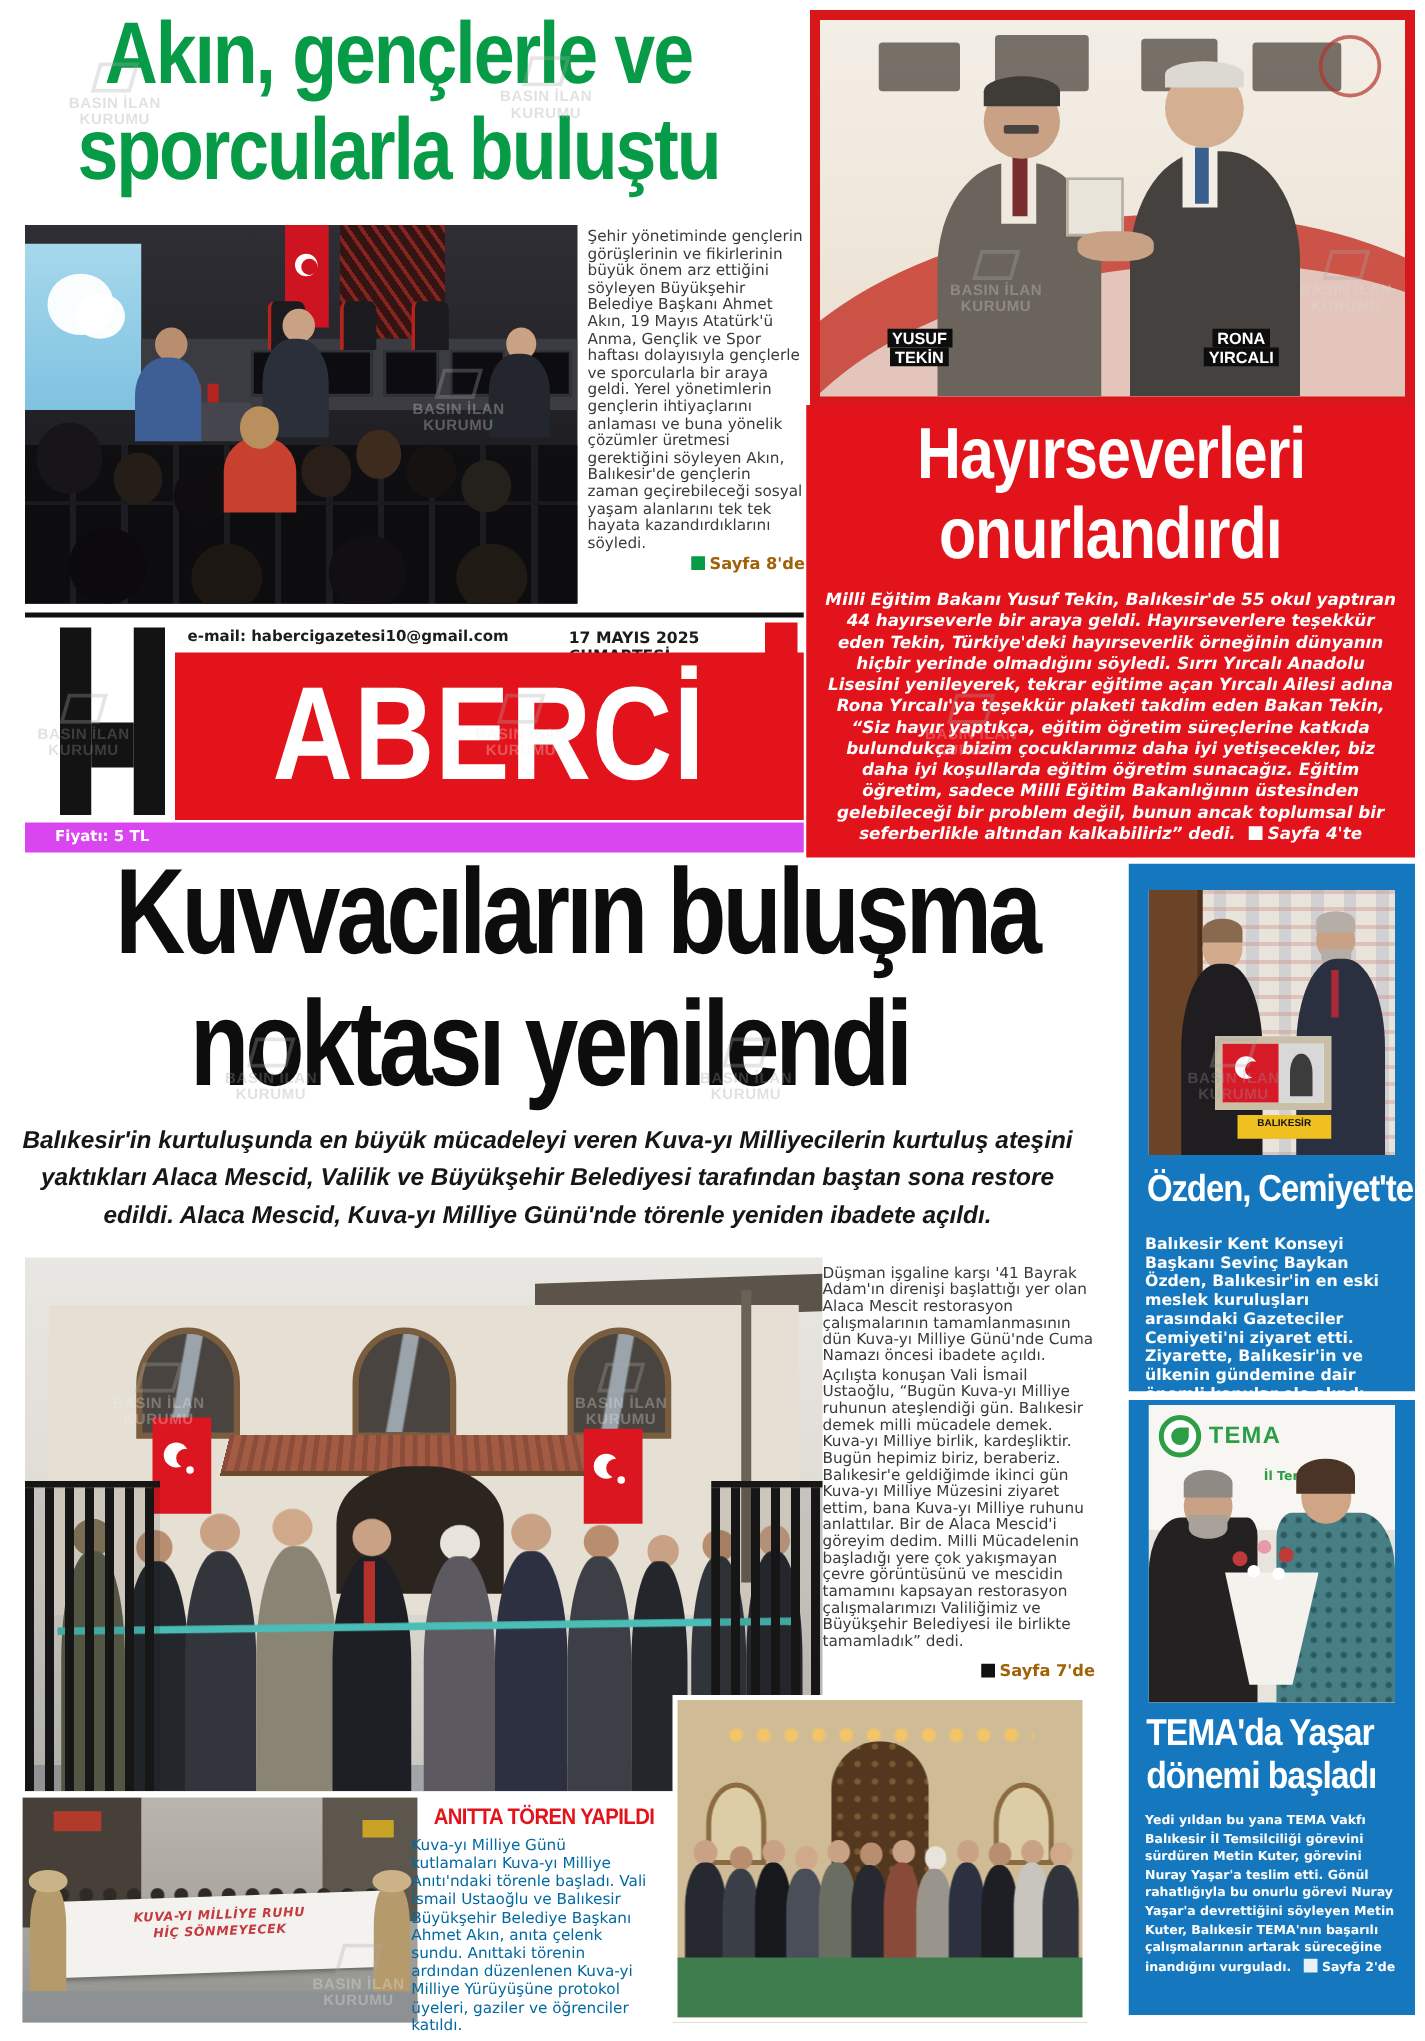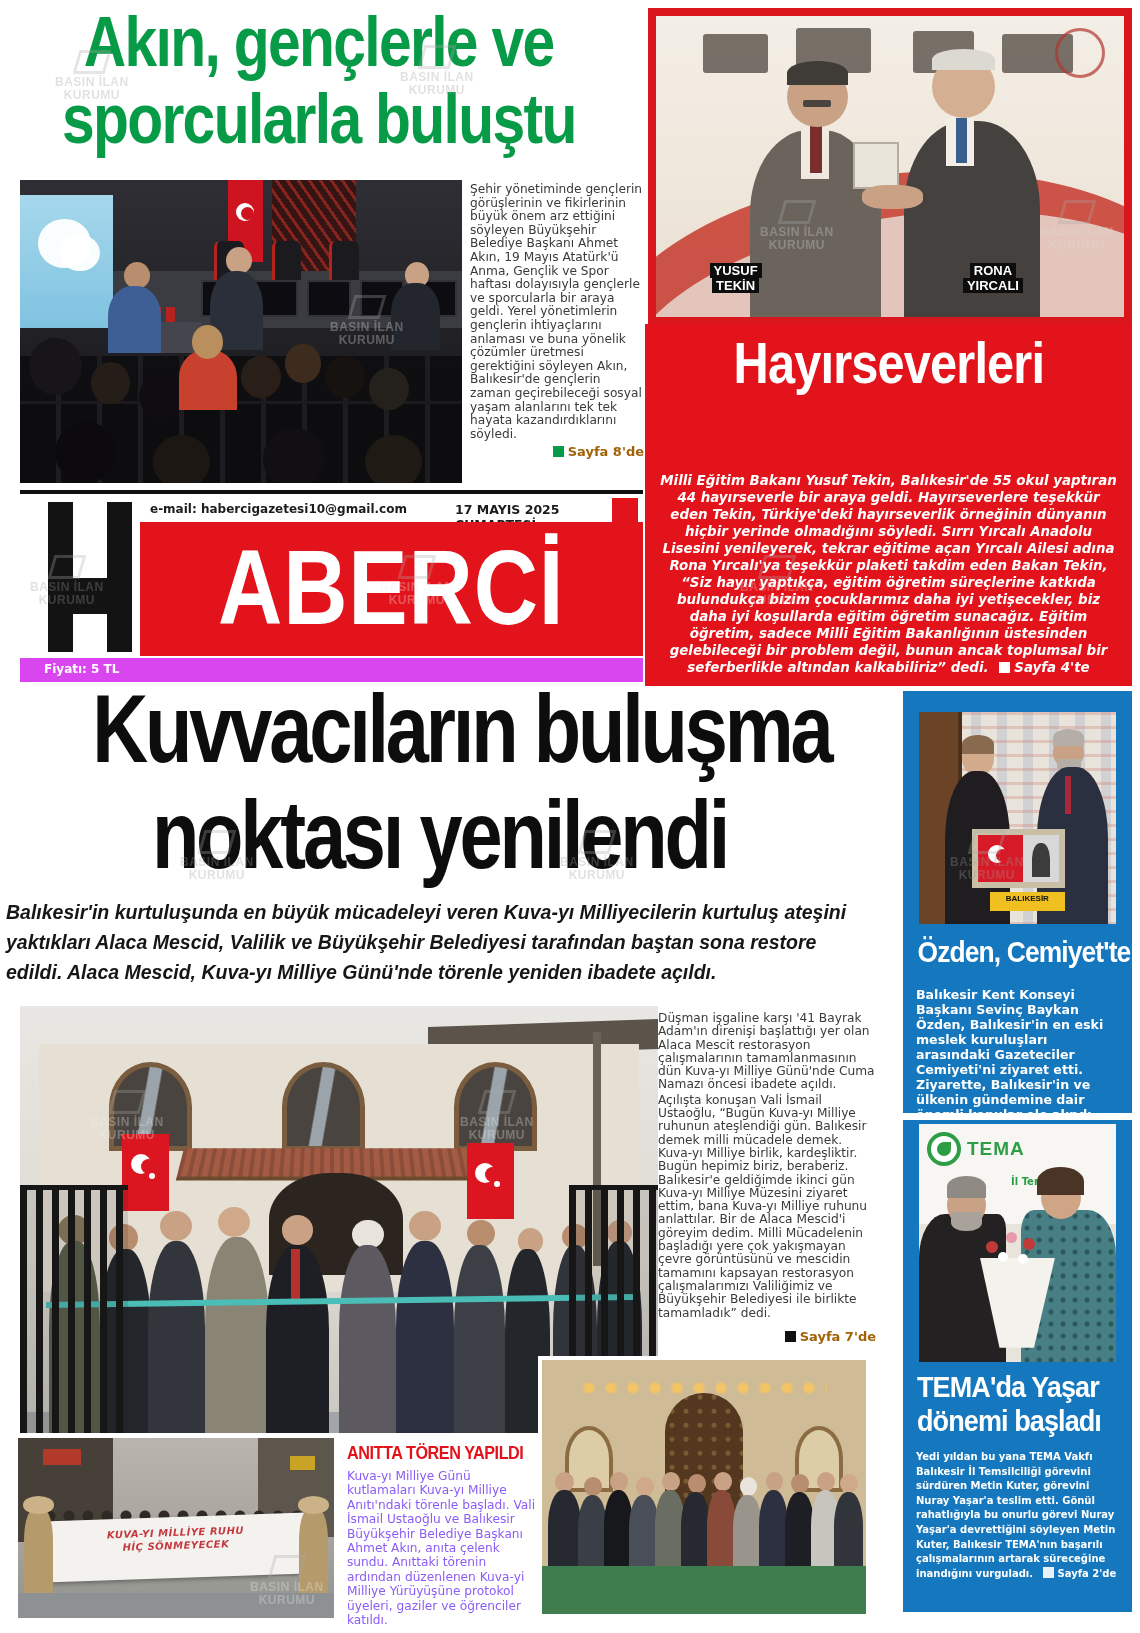--- a/index.html
+++ b/index.html
@@ -68,21 +68,21 @@
   .red-mod .h1{position:absolute;left:0;top:8px;width:100%;text-align:center;
                font:bold 58px/62px "Liberation Sans",sans-serif;letter-spacing:-1px;}
   .red-mod .h2{position:absolute;left:0;top:72px;width:100%;text-align:center;
                font:bold 58px/62px "Liberation Sans",sans-serif;letter-spacing:-1px;}
   .red-mod .body{position:absolute;left:12px;top:148px;width:463px;text-align:center;
                  font:bold italic 13.4px/17px "DejaVu Sans",sans-serif;}
 
   
   .main-head{left:0;top:676px;width:878px;text-align:center;color:#0d0d0d;
              font:bold 97px/106px "Liberation Sans",sans-serif;letter-spacing:-4px;}
-  .deck{left:6px;top:897px;width:864px;color:#161616;
+  .deck{left:6px;top:897px;width:864px;text-align:center;color:#161616;
         font:italic 19.5px/30px "Liberation Sans",sans-serif;font-weight:600;}
 
   
   .mosque{left:20px;top:1006px;width:638px;height:427px;background:linear-gradient(180deg,#e9e7e3 0%,#ddd9d2 60%,#c8c6c1 100%);}
   .mosque .roof{position:absolute;right:0;top:4%;width:36%;height:7%;background:#5c544a;transform:skewY(-2deg);}
   .mosque .wall{position:absolute;left:3%;top:9%;width:94%;height:58%;background:#e6e0d4;}
   .mosque .win{position:absolute;top:13%;width:13%;height:21%;background:#49443f;border:5px solid #7a5c3e;
                border-radius:50% 50% 0 0;box-sizing:border-box;
                background-image:linear-gradient(100deg,transparent 40%,#9aa4aa 42% 55%,transparent 57%);}
   .mosque .canopy{position:absolute;left:25%;top:33%;width:49%;height:7%;background:#a35b44;
@@ -120,21 +120,21 @@
       background:radial-gradient(circle at 7px 60%,#2f2a26 5px,transparent 6px);background-size:19px 100%;background-repeat:repeat-x;}
   .scouts .banner{position:absolute;left:6%;top:44%;width:88%;height:34%;background:#f4f2ee;transform:rotate(-2deg);
       box-shadow:0 2px 4px rgba(0,0,0,.35);text-align:center;color:#c43a40;
       font:bold italic 10px/13px "DejaVu Sans",sans-serif;padding-top:9px;box-sizing:border-box;letter-spacing:.5px;}
   .scouts .scout{position:absolute;bottom:2%;width:9%;height:58%;background:#b59a6b;border-radius:30% 30% 0 0;}
   .scouts .hat{position:absolute;width:10%;height:10%;background:#cbb287;border-radius:50%;}
   .scouts .road{position:absolute;left:0;bottom:0;width:100%;height:14%;background:#8e9194;}
 
   
   .anitta-h{left:347px;top:1443px;width:196px;color:#e2131b;font:bold 18px "Liberation Sans",sans-serif;letter-spacing:-.5px;white-space:nowrap;}
-  .anitta-b{left:347px;top:1469px;width:190px;font:12.2px/14.4px "DejaVu Sans",sans-serif;color:#8b5cf6;}
+  .anitta-b{left:329px;top:1469px;width:190px;font:12.2px/14.4px "DejaVu Sans",sans-serif;color:#0369a1;}
 
   
   .main-col{left:658px;top:1012px;width:220px;font:12.2px/13.3px "DejaVu Sans",sans-serif;color:#3a3a3a;}
   .main-col p{margin:0 0 2px 0;}
   .main-ref{left:658px;top:1326px;width:218px;text-align:right;}
 
   
   .side{background:#1577be;color:#fff;}
   .ozden{left:903px;top:691px;width:229px;height:422px;}
   .side .sph{position:absolute;left:16px;background:#e8e4dc;overflow:hidden;}
@@ -344,20 +344,21 @@
     <div class="nametag" style="left:8%;top:82%;width:18%;">
       <span>YUSUF</span><br><span>TEKİN</span>
     </div>
     <div class="nametag" style="left:62%;top:82%;width:20%;">
       <span>RONA</span><br><span>YIRCALI</span>
     </div>
   </div>
 
   <div class="abs red-mod">
     <div class="h1"><span class="cond">Hayırseverleri</span></div>
+    <div class="h2"><span class="cond">onurlandırdı</span></div>
     <div class="body">
       <span>Milli Eğitim Bakanı Yusuf Tekin, Balıkesir'de 55 okul yaptıran 44 hayırseverle bir araya geldi. Hayırseverlere teşekkür eden Tekin, Türkiye'deki hayırseverlik örneğinin dünyanın hiçbir yerinde olmadığını söyledi. Sırrı Yırcalı Anadolu Lisesini yenileyerek, tekrar eğitime açan Yırcalı Ailesi adına Rona Yırcalı'ya teşekkür plaketi takdim eden Bakan Tekin, “Siz hayır yaptıkça, eğitim öğretim süreçlerine katkıda bulundukça bizim çocuklarımız daha iyi yetişecekler, biz daha iyi koşullarda eğitim öğretim sunacağız. Eğitim öğretim, sadece Milli Eğitim Bakanlığının üstesinden gelebileceği bir problem değil, bunun ancak toplumsal bir seferberlikle altından kalkabiliriz” dedi.</span>
       <span class="sq" style="background:#fff;margin-left:6px;"></span><b>Sayfa 4'te</b>
     </div>
   </div>
 
   <div class="abs main-head">
     <span class="cond" style="transform:scaleX(.8);">Kuvvacıların buluşma</span><br>
     <span class="cond" style="transform:scaleX(.8);">noktası yenilendi</span>
   </div>

